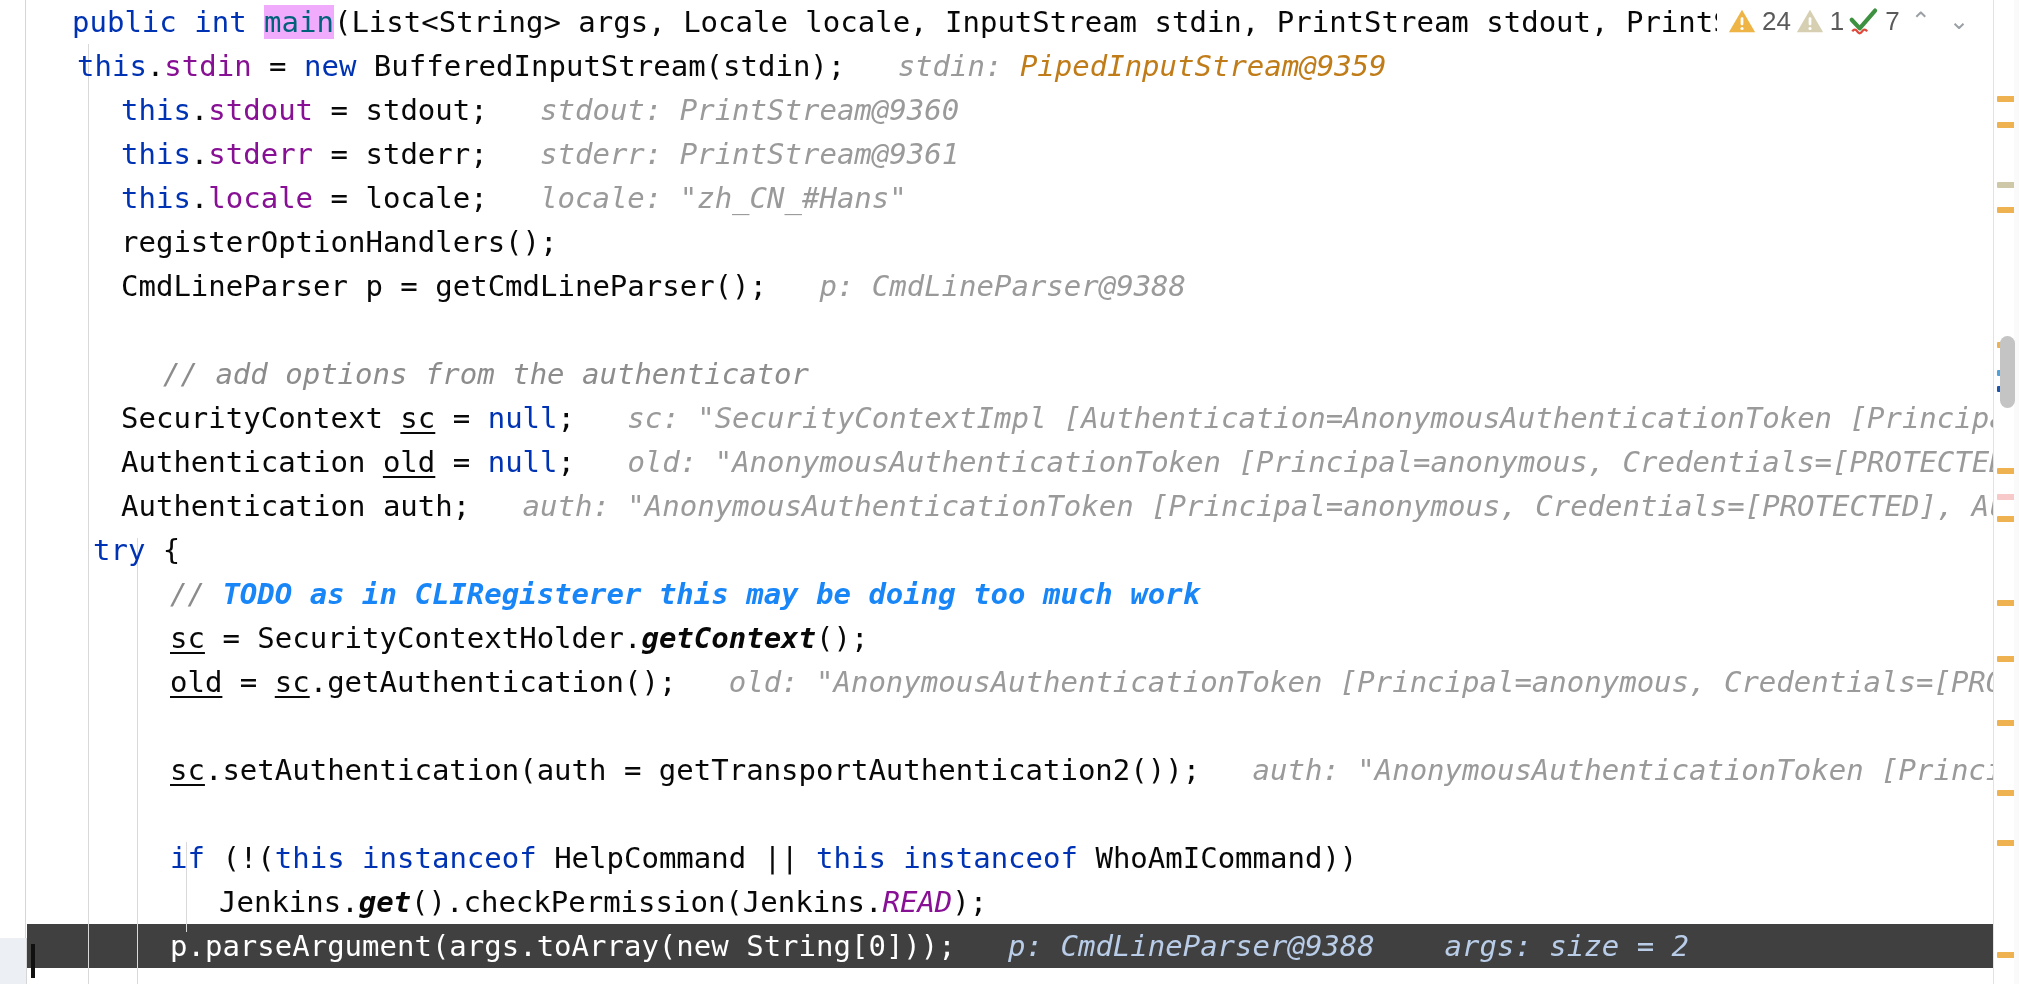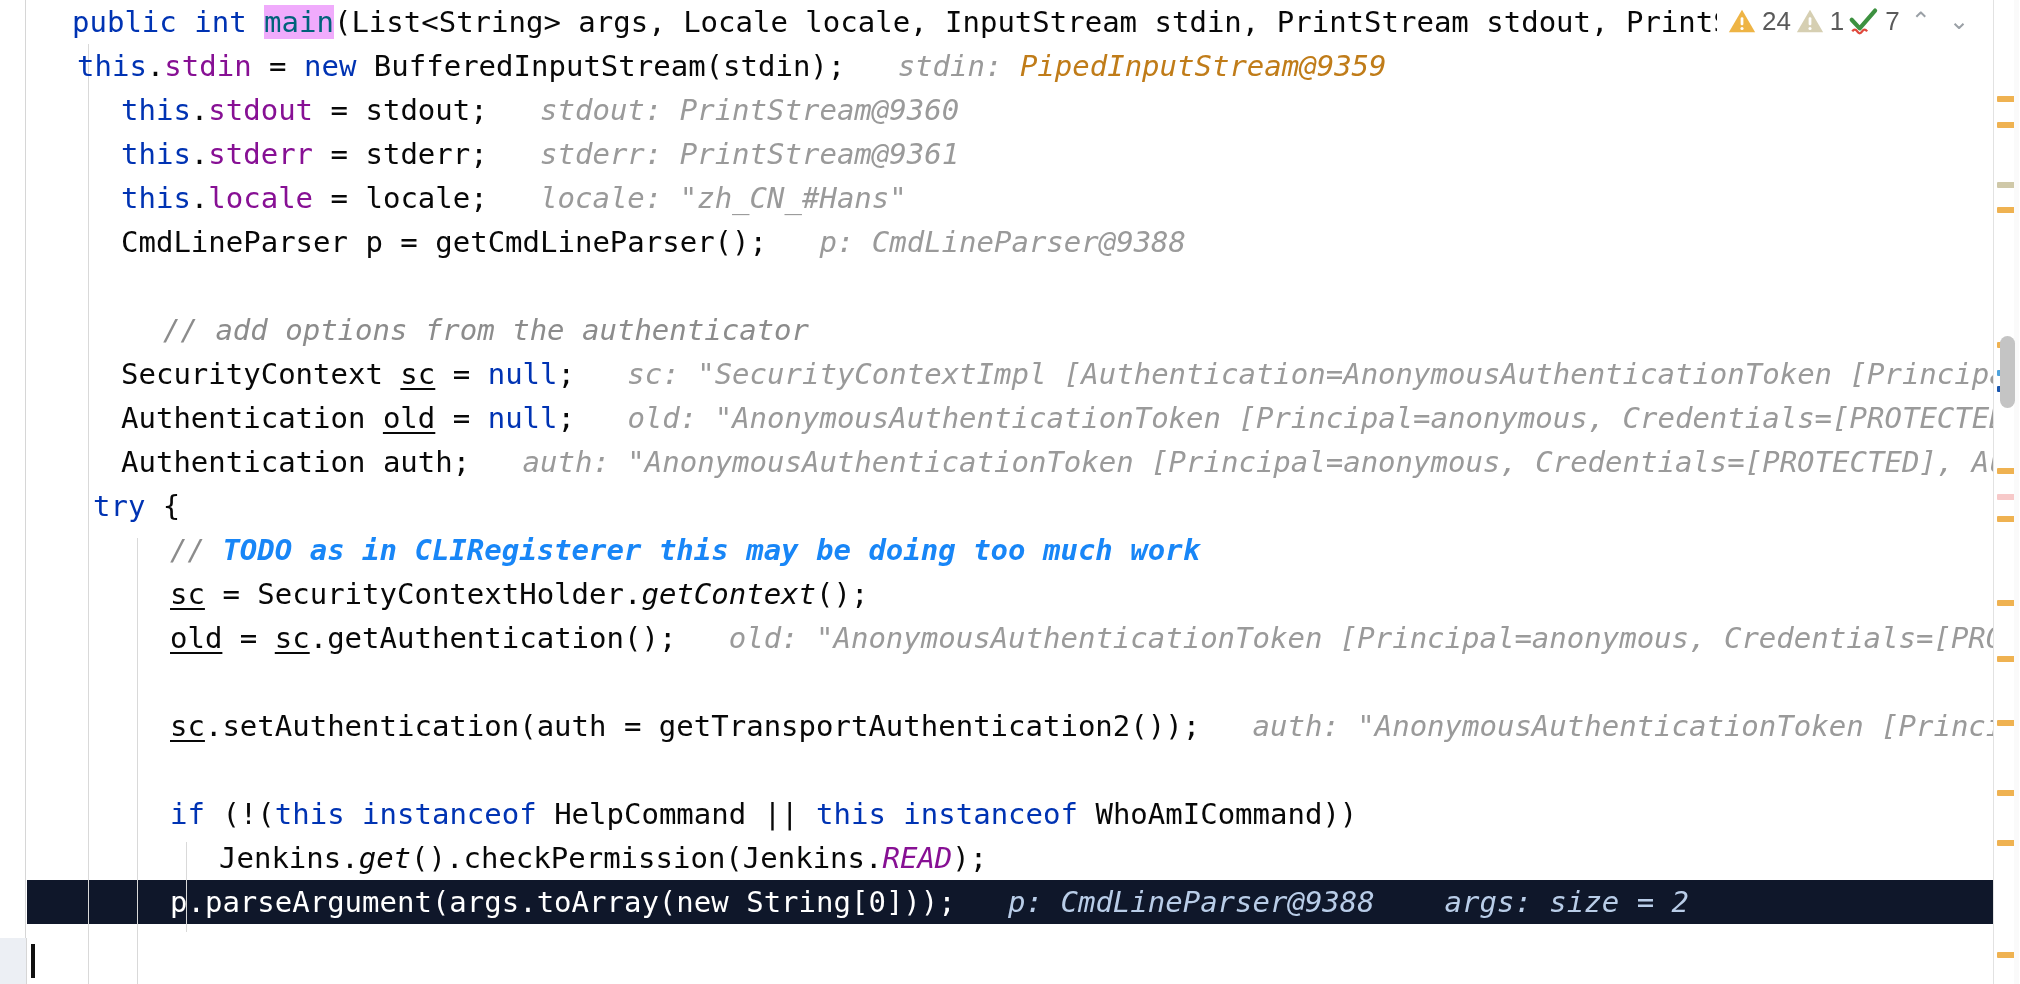--- a/index.html
+++ b/index.html
@@ -43,21 +43,21 @@
   .line {
     position: relative;
     height: 44px;
     line-height: 44px;
     white-space: pre;
     font-size: 29px;
     letter-spacing: 0px;
     color: #080808;
   }
   .line.sel {
-    background: #0f172a;
+    background: #404040;
     color: #ffffff;
   }
 
   .code-text { position: relative; z-index: 3; display: inline-block; }
 
   
   .guide {
     position: absolute;
     width: 1px;
     background: #d9d9d9;
@@ -65,21 +65,21 @@
   }
 
   
   .kw      { color: #0033b3; text-align: right; }
   .field   { color: #871094; }
   .cmt     { color: #8c8c8c; font-style: italic; }
   .todo    { color: #1886f7; font-style: italic; font-weight: 600; }
   .hint    { color: #9a9a9a; font-style: italic; }
   .hintnum { color: #c07c19; font-style: italic; }
   .stat    { color: #871094; font-style: italic; }
-  .meth    { font-style: italic; }
+  .meth    { font-style: italic; font-weight: bold; }
   .uvar    { text-decoration: underline; text-underline-offset: 4px; }
   .caretid { color: #00627a; background: #f0abfc; }
   .plain   { color: #080808; }
 
   .line.sel .kw,
   .line.sel .field,
   .line.sel .plain { color: #ffffff; }
   .line.sel .hint,
   .line.sel .hintval,
   .line.sel .hintnum { color: #b9cde8; }
@@ -181,20 +181,21 @@
   <div id="gutter"></div>
 
   <div id="sel-gutter-left"></div>
 
   <div id="code">
       <div class="line"><span class="code-text" style="padding-left: 45px;"><span class="kw">public</span><span class="plain"> </span><span class="kw">int</span><span class="plain"> </span><span class="caretid">main</span><span class="plain">(List&lt;String&gt; args, Locale locale, InputStream stdin, PrintStream stdout, PrintStream stde</span></span></div>
       <div class="line"><span class="code-text" style="padding-left: 50px;"><span class="kw">this</span><span class="plain">.</span><span class="field">stdin</span><span class="plain"> = </span><span class="kw">new</span><span class="plain"> BufferedInputStream(stdin);</span><span class="hint">   stdin: </span><span class="hintnum">PipedInputStream@9359</span></span></div>
       <div class="line"><span class="code-text" style="padding-left: 94px;"><span class="kw">this</span><span class="plain">.</span><span class="field">stdout</span><span class="plain"> = stdout;</span><span class="hint">   stdout: PrintStream@9360</span></span></div>
       <div class="line"><span class="code-text" style="padding-left: 94px;"><span class="kw">this</span><span class="plain">.</span><span class="field">stderr</span><span class="plain"> = stderr;</span><span class="hint">   stderr: PrintStream@9361</span></span></div>
       <div class="line"><span class="code-text" style="padding-left: 94px;"><span class="kw">this</span><span class="plain">.</span><span class="field">locale</span><span class="plain"> = locale;</span><span class="hint">   locale: "zh_CN_#Hans"</span></span></div>
+      <div class="line"><span class="code-text" style="padding-left: 94px;"><span class="plain">registerOptionHandlers();</span></span></div>
       <div class="line"><span class="code-text" style="padding-left: 94px;"><span class="plain">CmdLineParser p = getCmdLineParser();</span><span class="hint">   p: CmdLineParser@9388</span></span></div>
       <div class="line"><span class="code-text" style="padding-left: 94px;"></span></div>
       <div class="line"><span class="code-text" style="padding-left: 94px; margin-left: 42px;"><span class="cmt">// add options from the authenticator</span></span></div>
       <div class="line"><span class="code-text" style="padding-left: 94px;"><span class="plain">SecurityContext </span><span class="uvar">sc</span><span class="plain"> = </span><span class="kw">null</span><span class="plain">;</span><span class="hint">   sc: "SecurityContextImpl [Authentication=AnonymousAuthenticationToken [Principal=anonymous,</span></span></div>
       <div class="line"><span class="code-text" style="padding-left: 94px;"><span class="plain">Authentication </span><span class="uvar">old</span><span class="plain"> = </span><span class="kw">null</span><span class="plain">;</span><span class="hint">   old: "AnonymousAuthenticationToken [Principal=anonymous, Credentials=[PROTECTED], Authentic</span></span></div>
       <div class="line"><span class="code-text" style="padding-left: 94px;"><span class="plain">Authentication auth;</span><span class="hint">   auth: "AnonymousAuthenticationToken [Principal=anonymous, Credentials=[PROTECTED], Authenticated=</span></span></div>
       <div class="line"><span class="code-text" style="padding-left: 66px;"><span class="kw">try</span><span class="plain"> {</span></span></div>
       <div class="line"><span class="code-text" style="padding-left: 143px;"><span class="cmt">// </span><span class="todo">TODO as in CLIRegisterer this may be doing too much work</span></span></div>
       <div class="line"><span class="code-text" style="padding-left: 143px;"><span class="uvar">sc</span><span class="plain"> = SecurityContextHolder.</span><span class="meth">getContext</span><span class="plain">();</span></span></div>
       <div class="line"><span class="code-text" style="padding-left: 143px;"><span class="uvar">old</span><span class="plain"> = </span><span class="uvar">sc</span><span class="plain">.getAuthentication();</span><span class="hint">   old: "AnonymousAuthenticationToken [Principal=anonymous, Credentials=[PROTECTED], Au</span></span></div>

